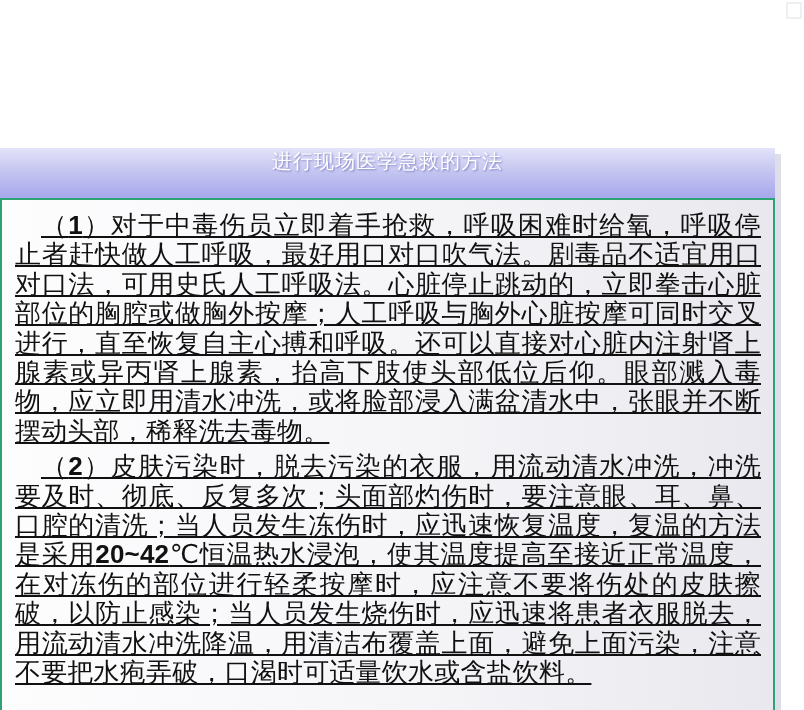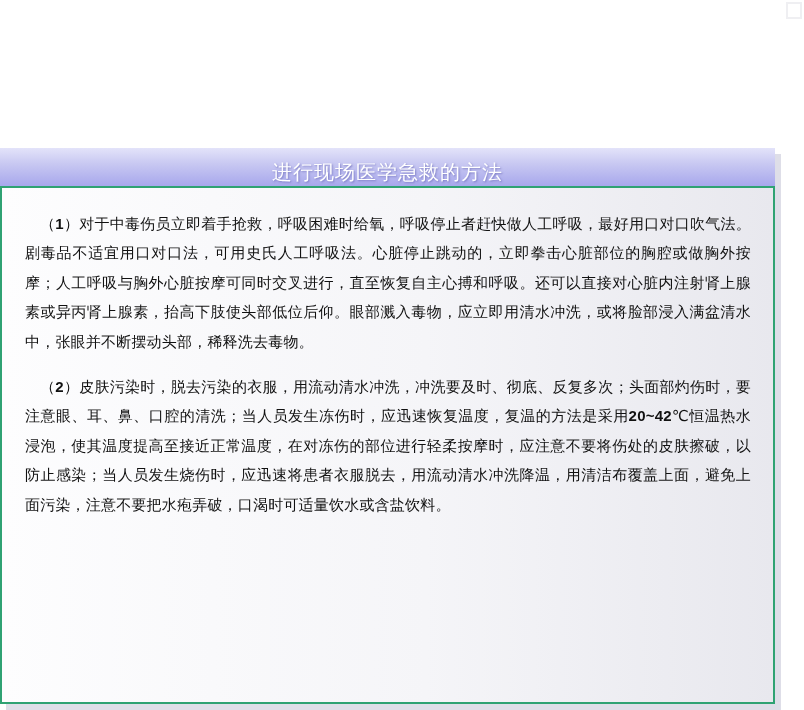--- a/index.html
+++ b/index.html
@@ -32,51 +32,52 @@
   
   .panel {
     position: absolute;
     left: 0;
     top: 148px;
     width: 775px;
     box-shadow: 6px 6px 0 #dedee8;
   }
   .title-bar {
     width: 775px;
-    height: 38px;
+    height: 50px;
     background: linear-gradient(180deg, #e3e3fa 0%, #c9c9f2 40%, #a7a7ec 100%);
     display: flex;
-    align-items: flex-end;
+    align-items: flex-start;
     justify-content: center;
   }
   .title-text {
     color: #ffffff;
     font-size: 20px;
     letter-spacing: 1px;
     text-shadow: 1px 1px 2px rgba(110, 110, 185, 0.8);
     white-space: nowrap;
   }
   .content-box {
     box-sizing: border-box;
     width: 775px;
     height: 518px;
     border: 2px solid #2fa273;
     background: linear-gradient(90deg, #fdfdfe 0%, #f5f5f8 55%, #e8e8ee 100%);
     padding: 5px 6px 0 7px;
     overflow: hidden;
   }
   .content-box p {
-    margin: 16px;
+    margin: 6px;
     padding: 0;
-    font-size: 15px;
+    font-size: 26px;
     line-height: 29.4px;
     text-indent: 1em;
     text-align: justify;
     color: #111111;
     letter-spacing: 0.2px;
+    text-decoration: underline;
   }
   .seg-bold {
     font-weight: 700;
   }
 </style>
 </head>
 <body>
 
 <div class="stage">
 

